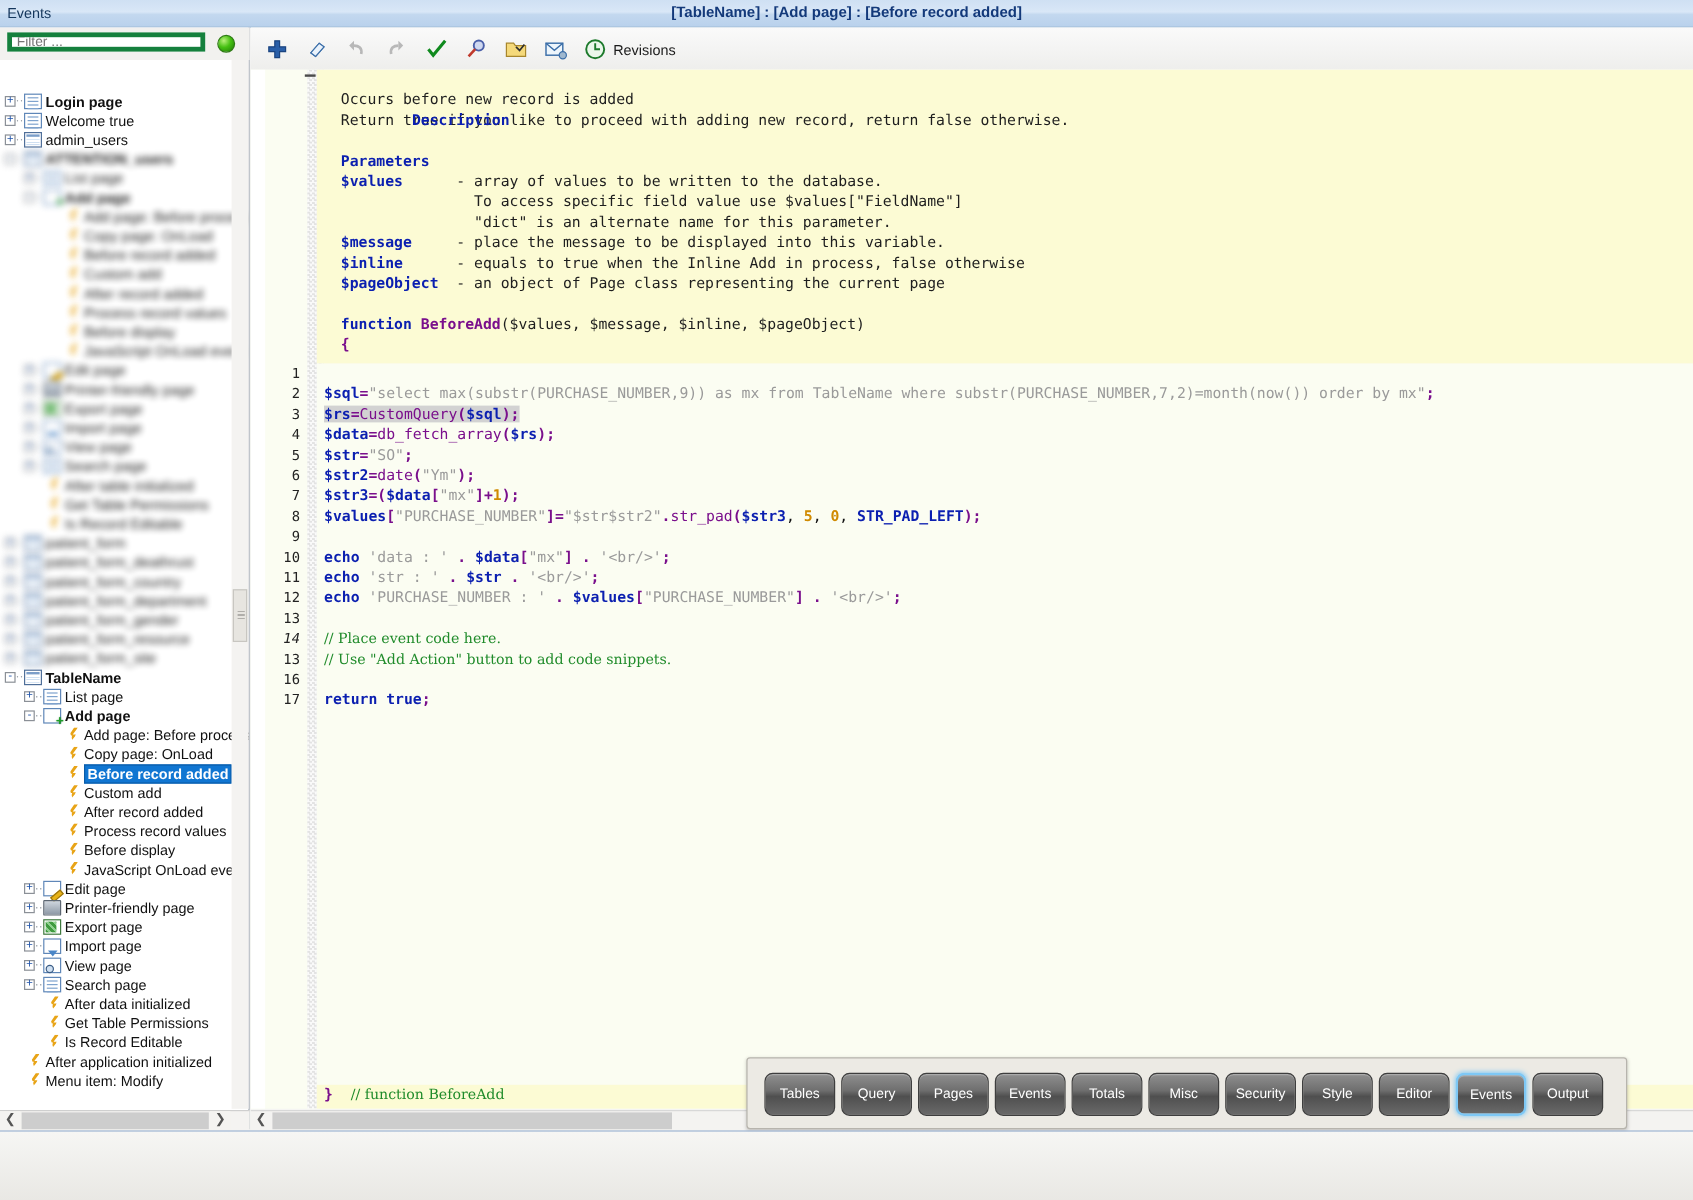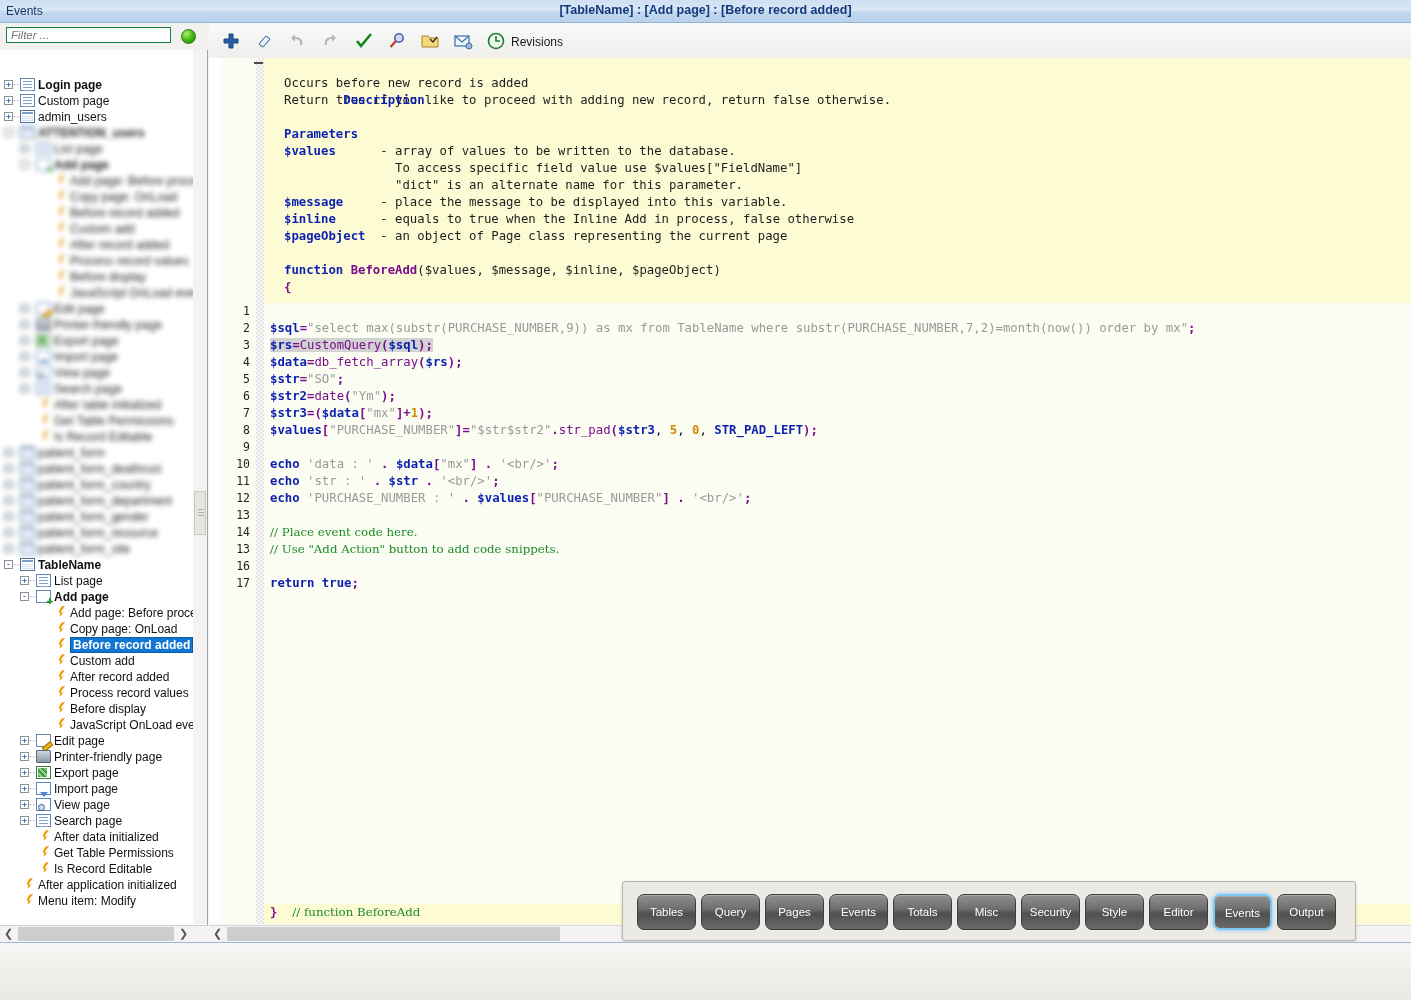--- a/index.html
+++ b/index.html
@@ -31,23 +31,23 @@
     position: absolute; left: 0; top: 23px; width: 208px; height: 918px;
     background: #ffffff;
     border-right: 1px solid #9aa3ad;
   }
   #filterbar {
     position: absolute; left: 0; top: 0; width: 208px; height: 27px;
     background: #f2f1ef;
   }
   #filter-input {
     position: absolute; left: 6px; top: 4px; width: 165px; height: 16px;
-    border: 1px solid #15803d; background: #fff;
+    border: 4px solid #15803d; background: #fff;
     font-family: "Liberation Sans", sans-serif;
-    font-size: 11.5px; font-style: italic; color: #5c5c5c;
+    font-size: 11.5px; color: #5c5c5c;
     padding: 0 4px; outline: none;
   }
   #status-dot {
     position: absolute; left: 181px; top: 6px; width: 15px; height: 15px;
     border-radius: 50%;
     background: radial-gradient(circle at 35% 30%, #b7f07a 0%, #46c013 45%, #1e7a06 100%);
     border: 1px solid #2f7a16;
   }
   #treewrap {
     position: absolute; left: 0; top: 27px; width: 207px; height: 874px;
@@ -237,21 +237,21 @@
 
 <div id="leftpanel">
   <div id="filterbar">
     <input id="filter-input" type="text" placeholder="Filter ..." style="">
     <div id="status-dot"></div>
   </div>
 
   <div id="treewrap">
     <div id="tree" style="top: 26px;">
         <div class="tnode bold"><span class="spacer" style="width:4px"></span><span class="exp">+</span><span class="dots">··</span><span class="ico ico-page"></span><span class="txt">Login page</span></div>
-        <div class="tnode"><span class="spacer" style="width:4px"></span><span class="exp">+</span><span class="dots">··</span><span class="ico ico-page"></span><span class="txt">Custom page</span></div>
+        <div class="tnode"><span class="spacer" style="width:4px"></span><span class="exp">+</span><span class="dots">··</span><span class="ico ico-page"></span><span class="txt">Welcome true</span></div>
         <div class="tnode"><span class="spacer" style="width:4px"></span><span class="exp">+</span><span class="dots">··</span><span class="ico ico-table"></span><span class="txt">admin_users</span></div>
         <div class="tnode bold blurred"><span class="spacer" style="width:4px"></span><span class="exp">-</span><span class="dots">··</span><span class="ico ico-table"></span><span class="txt">ATTENTION_users</span></div>
         <div class="tnode blurred"><span class="spacer" style="width:20px"></span><span class="exp">+</span><span class="dots">··</span><span class="ico ico-page"></span><span class="txt">List page</span></div>
         <div class="tnode bold blurred"><span class="spacer" style="width:20px"></span><span class="exp">-</span><span class="dots">··</span><span class="ico ico-addpage"></span><span class="txt">Add page</span></div>
         <div class="tnode blurred"><span class="spacer" style="width:36px"></span><span class="spacer" style="width:18px"></span><span class="ico ico-bolt"></span><span class="txt">Add page: Before process</span></div>
         <div class="tnode blurred"><span class="spacer" style="width:36px"></span><span class="spacer" style="width:18px"></span><span class="ico ico-bolt"></span><span class="txt">Copy page: OnLoad</span></div>
         <div class="tnode blurred"><span class="spacer" style="width:36px"></span><span class="spacer" style="width:18px"></span><span class="ico ico-bolt"></span><span class="txt">Before record added</span></div>
         <div class="tnode blurred"><span class="spacer" style="width:36px"></span><span class="spacer" style="width:18px"></span><span class="ico ico-bolt"></span><span class="txt">Custom add</span></div>
         <div class="tnode blurred"><span class="spacer" style="width:36px"></span><span class="spacer" style="width:18px"></span><span class="ico ico-bolt"></span><span class="txt">After record added</span></div>
         <div class="tnode blurred"><span class="spacer" style="width:36px"></span><span class="spacer" style="width:18px"></span><span class="ico ico-bolt"></span><span class="txt">Process record values</span></div>
@@ -377,21 +377,21 @@
         <div style="height: 17px; line-height: 17px; padding-right: 5px; margin-top: 0px;">4</div>
         <div style="height: 17px; line-height: 17px; padding-right: 5px; margin-top: 0px;">5</div>
         <div style="height: 17px; line-height: 17px; padding-right: 5px; margin-top: 0px;">6</div>
         <div style="height: 17px; line-height: 17px; padding-right: 5px; margin-top: 0px;">7</div>
         <div style="height: 17px; line-height: 17px; padding-right: 5px; margin-top: 0px;">8</div>
         <div style="height: 17px; line-height: 17px; padding-right: 5px; margin-top: 0px;">9</div>
         <div style="height: 17px; line-height: 17px; padding-right: 5px; margin-top: 0px;">10</div>
         <div style="height: 17px; line-height: 17px; padding-right: 5px; margin-top: 0px;">11</div>
         <div style="height: 17px; line-height: 17px; padding-right: 5px; margin-top: 0px;">12</div>
         <div style="height: 17px; line-height: 17px; padding-right: 5px; margin-top: 0px;">13</div>
-        <div style="height: 17px; line-height: 17px; padding-right: 5px; margin-top: 0px;">14</div>
+        <div style="height: 17px; line-height: 17px; padding-right: 5px; margin-top: 0px; font-style: italic;">14</div>
         <div style="height: 17px; line-height: 17px; padding-right: 5px; margin-top: 0px;">13</div>
         <div style="height: 17px; line-height: 17px; padding-right: 5px; margin-top: 0px;">16</div>
         <div style="height: 17px; line-height: 17px; padding-right: 5px; margin-top: 0px;">17</div>
       </div>
     <div id="gutter-strip"></div>
 
     <div id="doccomment">
       <div class="cl" style="position:relative;">
         <span class="collapse-mark"></span>
         <span class="kw-blue">Description</span>

